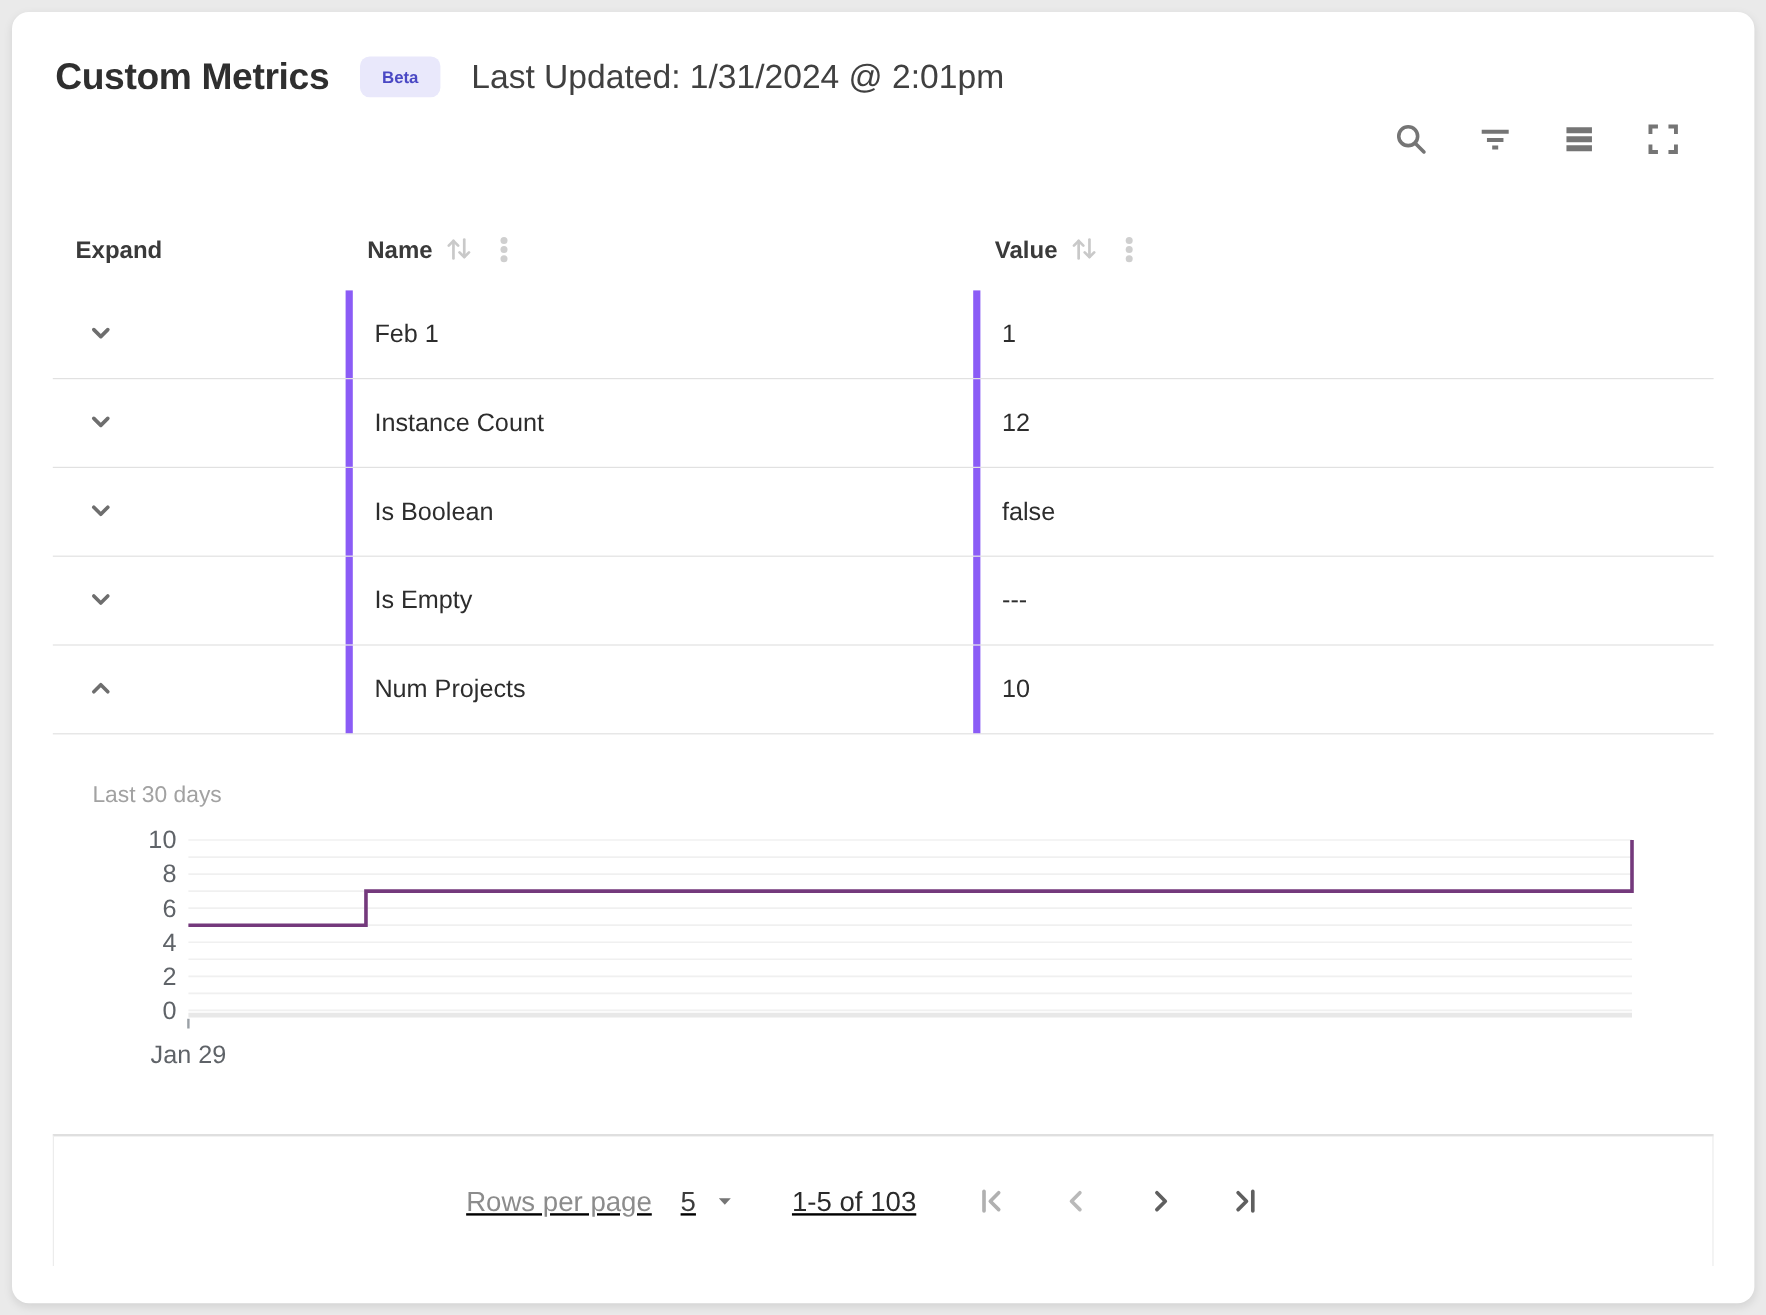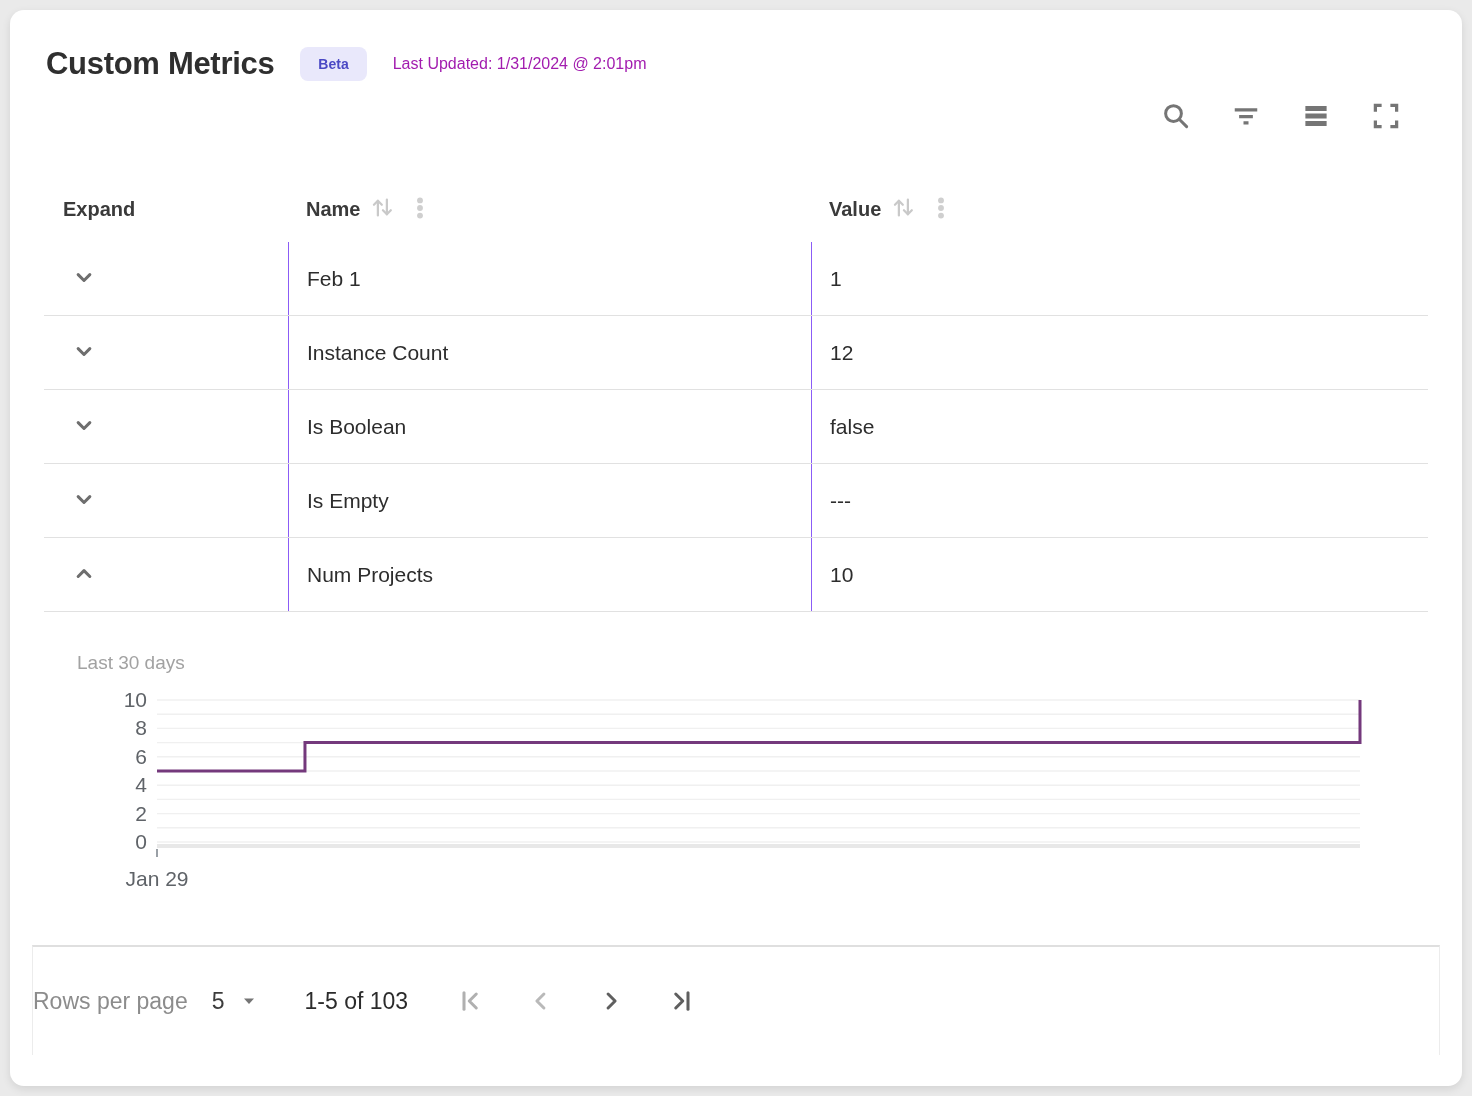--- a/index.html
+++ b/index.html
@@ -33,22 +33,22 @@
   }
   .beta-badge {
     background: #e9e8fb;
     color: #4a48c4;
     font-size: 14px;
     font-weight: 600;
     padding: 9px 18px;
     border-radius: 8px;
   }
   .last-updated {
-    font-size: 16px;
-    color: #a21caf;
+    font-size: 28px;
+    color: #404040;
   }
   
   .toolbar {
     display: flex;
     justify-content: flex-end;
     align-items: center;
     gap: 38px;
     padding: 16px 60px 0 0;
     height: 52px;
   }
@@ -83,42 +83,43 @@
     height: 74px;
     border-bottom: 1px solid #e1e1e1;
   }
   .grid-row:first-of-type { border-top: 1px solid #e1e1e1; }
   .cell {
     display: flex; align-items: center;
     font-size: 21px; color: #2d2d2d;
   }
   .cell.expand-cell { padding-left: 26px; }
   .cell.name-cell, .cell.value-cell {
-    border-left: 1px solid #8b5cf6;
+    border-left: 6px solid #8b5cf6;
     padding-left: 18px;
   }
   .expand-btn {
     background: none; border: none; cursor: pointer; padding: 0;
     display: flex; align-items: center;
   }
   
   .detail-panel { padding: 40px 34px 0 34px; height: 333px; }
   .detail-title { font-size: 19px; color: #a2a2a2; padding-left: 33px; }
   .chart-wrap { margin: 14px 0 0 61px; }
   
   .table-footer {
-    margin: 0 22px;
+    margin: 0 34px;
     height: 110px;
     border: 1px solid #ececec;
     border-top: 2px solid #dfdfdf;
     border-bottom: none;
     display: flex;
     align-items: center;
-    justify-content: flex-start;
+    justify-content: center;
     padding-right: 32px;
+    text-decoration: underline;
   }
   .rpp-label { font-size: 23px; color: #8c8c8c; }
   .rpp-select {
     display: flex; align-items: center; gap: 16px;
     background: none; border: none; cursor: pointer;
     font-family: "Liberation Sans", sans-serif;
     font-size: 23px; color: #3c3c3c;
     margin-left: 24px;
   }
   .range-label { font-size: 23px; color: #2b2b2b; margin-left: 48px; }

